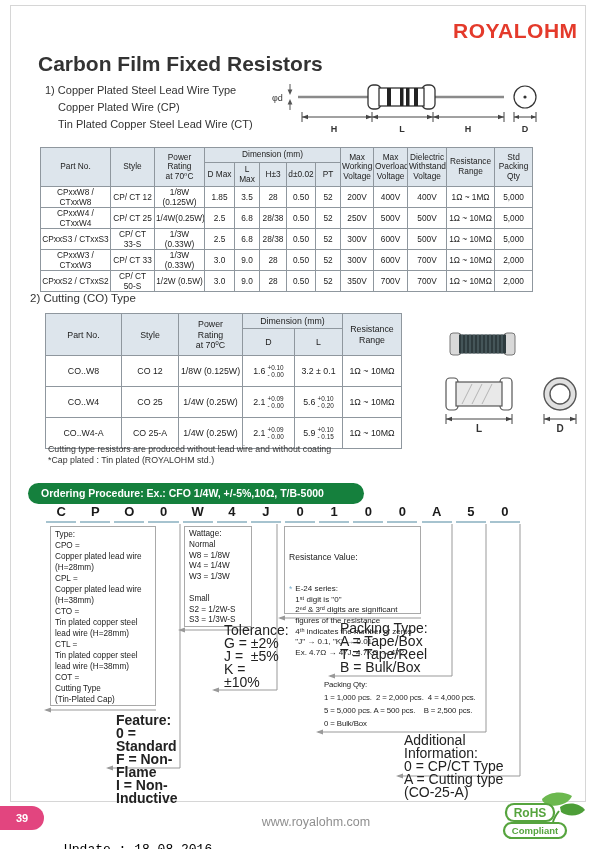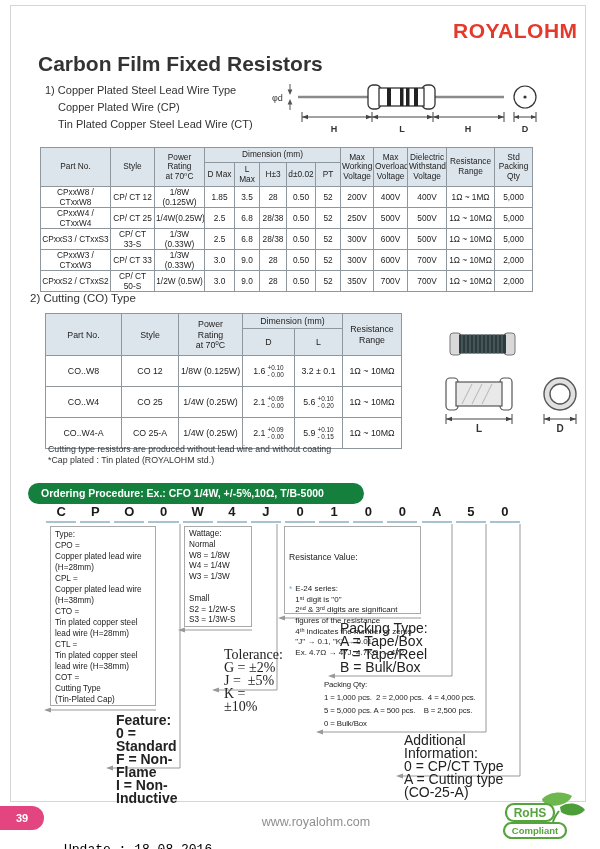--- a/index.html
+++ b/index.html
@@ -486,21 +486,21 @@
       <span class="rv-bullet">*</span>
       <div style="font-size:8px;line-height:10.6px;white-space:pre-wrap;">E-24 series:
 1ˢᵗ digit is "0"
 2ⁿᵈ &amp; 3ʳᵈ digits are significant
 figures of the resistance
 4ᵗʰ indicates the number of zeros
 "J" → 0.1, "K" → 0.01
 Ex. 4.7Ω → 47J, 4.7KΩ → 472</div>
     </div>
   </div>
-  <div class="otext" style="left:224px;top:648px;width:58px;font-family:Liberation Serif, serif;">Tolerance:
+  <div class="otext" style="left:224px;top:624px;width:58px;">Tolerance:
 G = ±2%
 J =  ±5%
 K = ±10%</div>
   <div class="otext" style="left:340px;top:622px;width:112px;">Packing Type:
 A = Tape/Box
 T = Tape/Reel
 B = Bulk/Box</div>
   <div class="otext" style="left:324px;top:678px;width:162px;font-size:7.8px;letter-spacing:-0.1px;">Packing Qty:
 1 = 1,000 pcs.  2 = 2,000 pcs.  4 = 4,000 pcs.
 5 = 5,000 pcs. A = 500 pcs.    B = 2,500 pcs.

